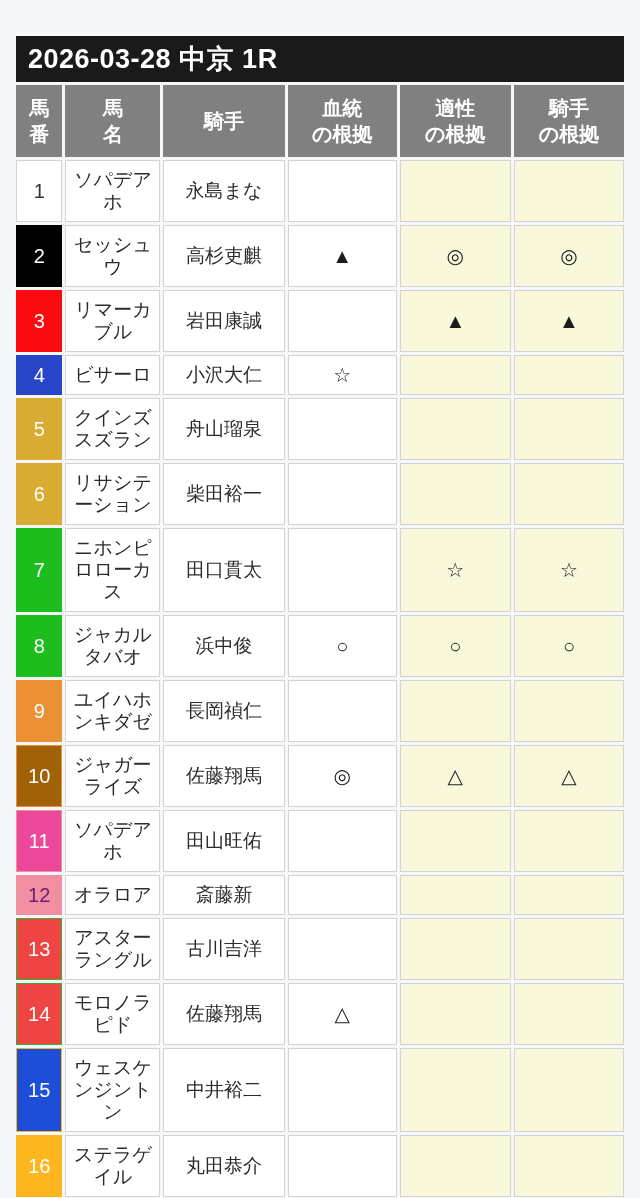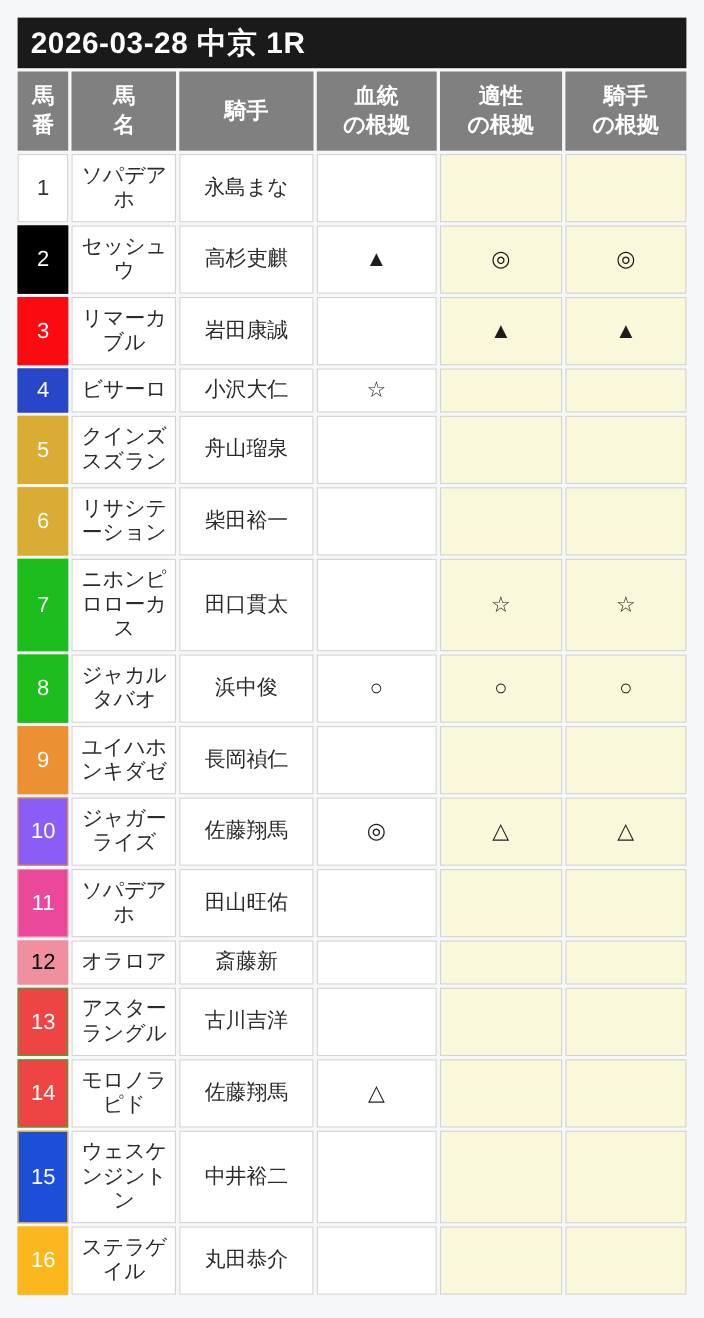--- a/index.html
+++ b/index.html
@@ -7,20 +7,21 @@
     width:640px; height:1198px; overflow:hidden;
     background:#f6f7f9;
     font-family:"Liberation Sans","DejaVu Sans",sans-serif;
   }
   .page { padding:16px 16px 0 16px; box-sizing:border-box; }
   .title-bar {
     background:#1a1a1a; color:#ffffff;
     font-weight:bold; font-size:27px; line-height:46px;
     height:46px; padding:0 12px; box-sizing:border-box;
     letter-spacing:0.5px;
+    margin-top:20px;
   }
   table.race-table {
     border-collapse:separate; border-spacing:3px;
     table-layout:fixed; width:614px; margin-left:-3px; margin-top:0;
   }
   th {
     background:#808080; color:#ffffff; font-weight:bold;
     font-size:20px; line-height:26px; white-space:pre-line;
     text-align:center; vertical-align:middle; padding:10px 0;
   }
@@ -132,37 +133,37 @@
         </tr>
         <tr>
           <td class="num" style="background: rgb(236, 145, 51); color: rgb(255, 255, 255); border-color: rgb(236, 145, 51);">9</td>
           <td class="name">ユイハホンキダゼ</td>
           <td class="jockey">長岡禎仁</td>
           <td class="sym"></td>
           <td class="sym basis"></td>
           <td class="sym basis"></td>
         </tr>
         <tr>
-          <td class="num" style="background: #8b5cf6; color: rgb(255, 255, 255); border-color: rgb(236, 145, 51); margin-top: 29px;">10</td>
+          <td class="num" style="background: #a16207; color: rgb(255, 255, 255); border-color: rgb(236, 145, 51); margin-top: 29px;">10</td>
           <td class="name">ジャガーライズ</td>
           <td class="jockey">佐藤翔馬</td>
           <td class="sym">◎</td>
           <td class="sym basis">△</td>
           <td class="sym basis">△</td>
         </tr>
         <tr>
           <td class="num" style="background: #ec4899; color: rgb(255, 255, 255); border-color: rgb(239, 143, 160);">11</td>
           <td class="name">ソパデアホ</td>
           <td class="jockey">田山旺佑</td>
           <td class="sym"></td>
           <td class="sym basis"></td>
           <td class="sym basis"></td>
         </tr>
         <tr>
-          <td class="num" style="background: rgb(239, 143, 160); color: #000000; border-color: rgb(239, 143, 160);">12</td>
+          <td class="num" style="background: rgb(239, 143, 160); color: #701a75; border-color: rgb(239, 143, 160);">12</td>
           <td class="name">オラロア</td>
           <td class="jockey">斎藤新</td>
           <td class="sym"></td>
           <td class="sym basis"></td>
           <td class="sym basis"></td>
         </tr>
         <tr>
           <td class="num" style="background: #ef4444; color: rgb(255, 255, 255); border-color: rgb(45, 179, 45);">13</td>
           <td class="name">アスターラングル</td>
           <td class="jockey">古川吉洋</td>

